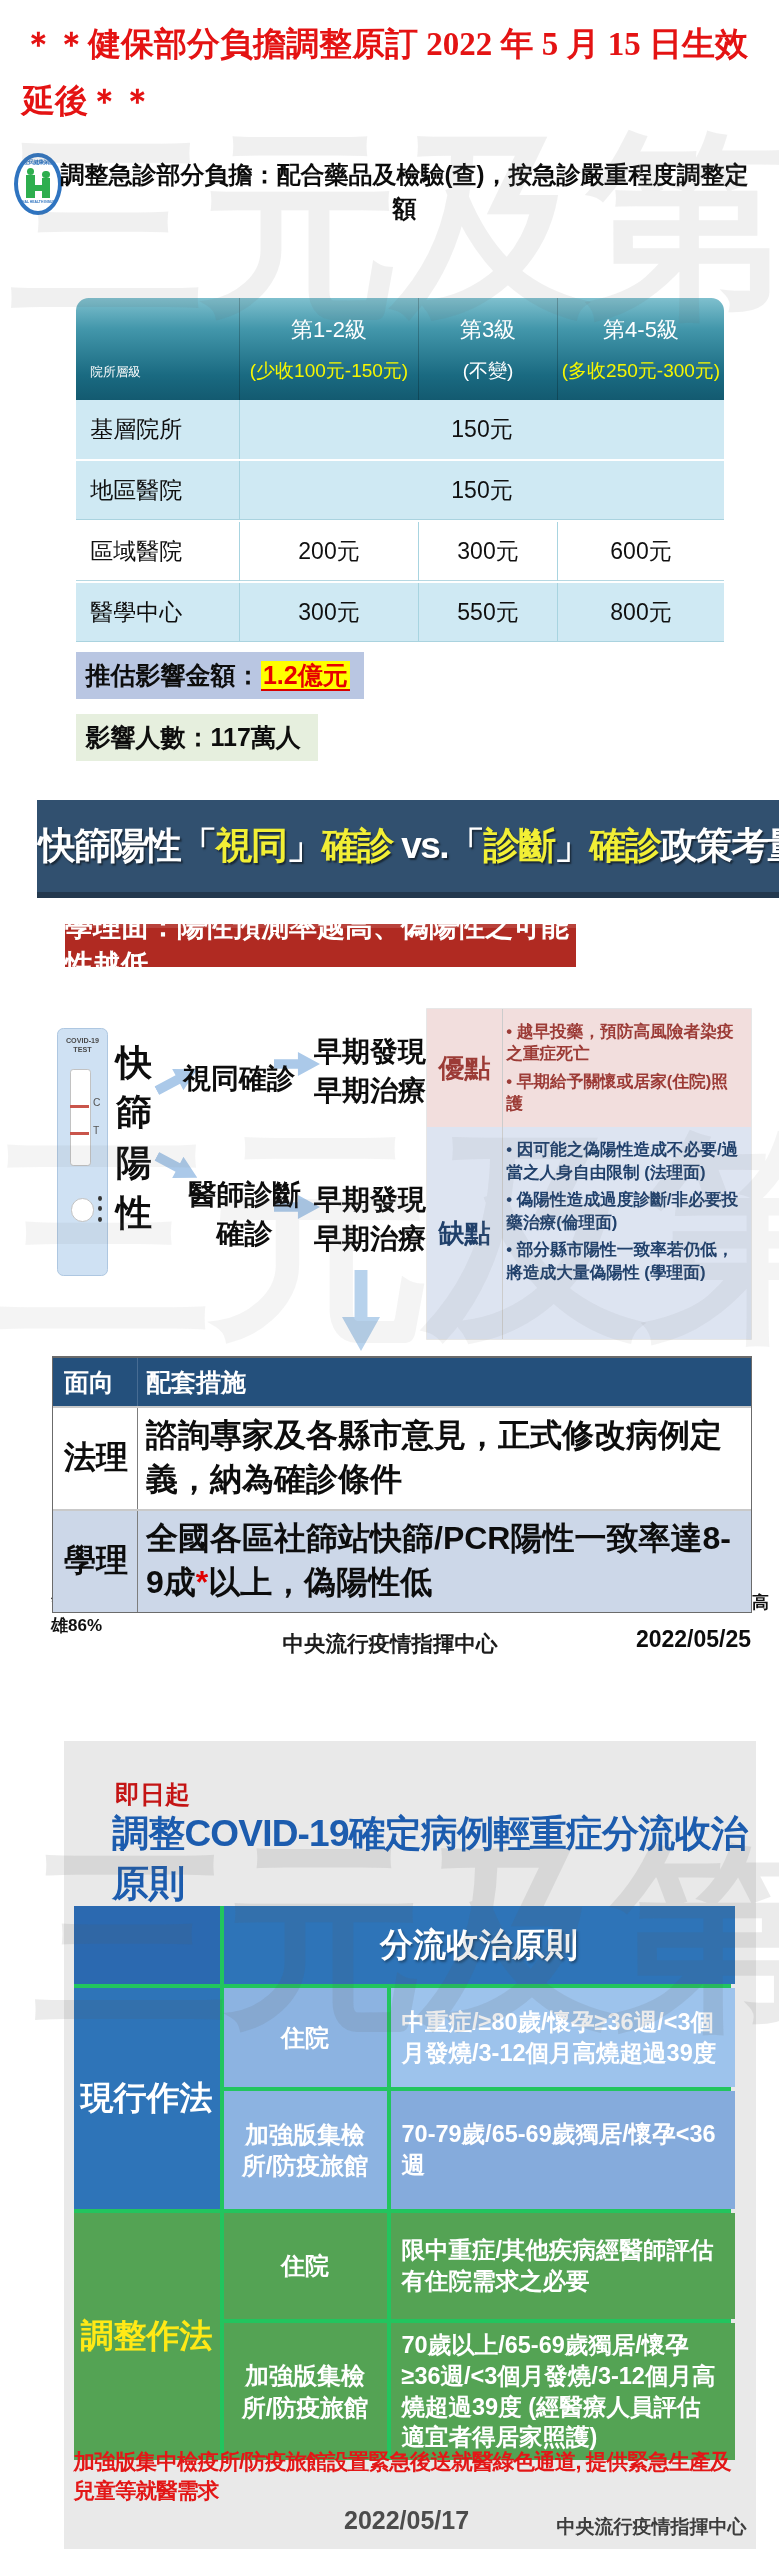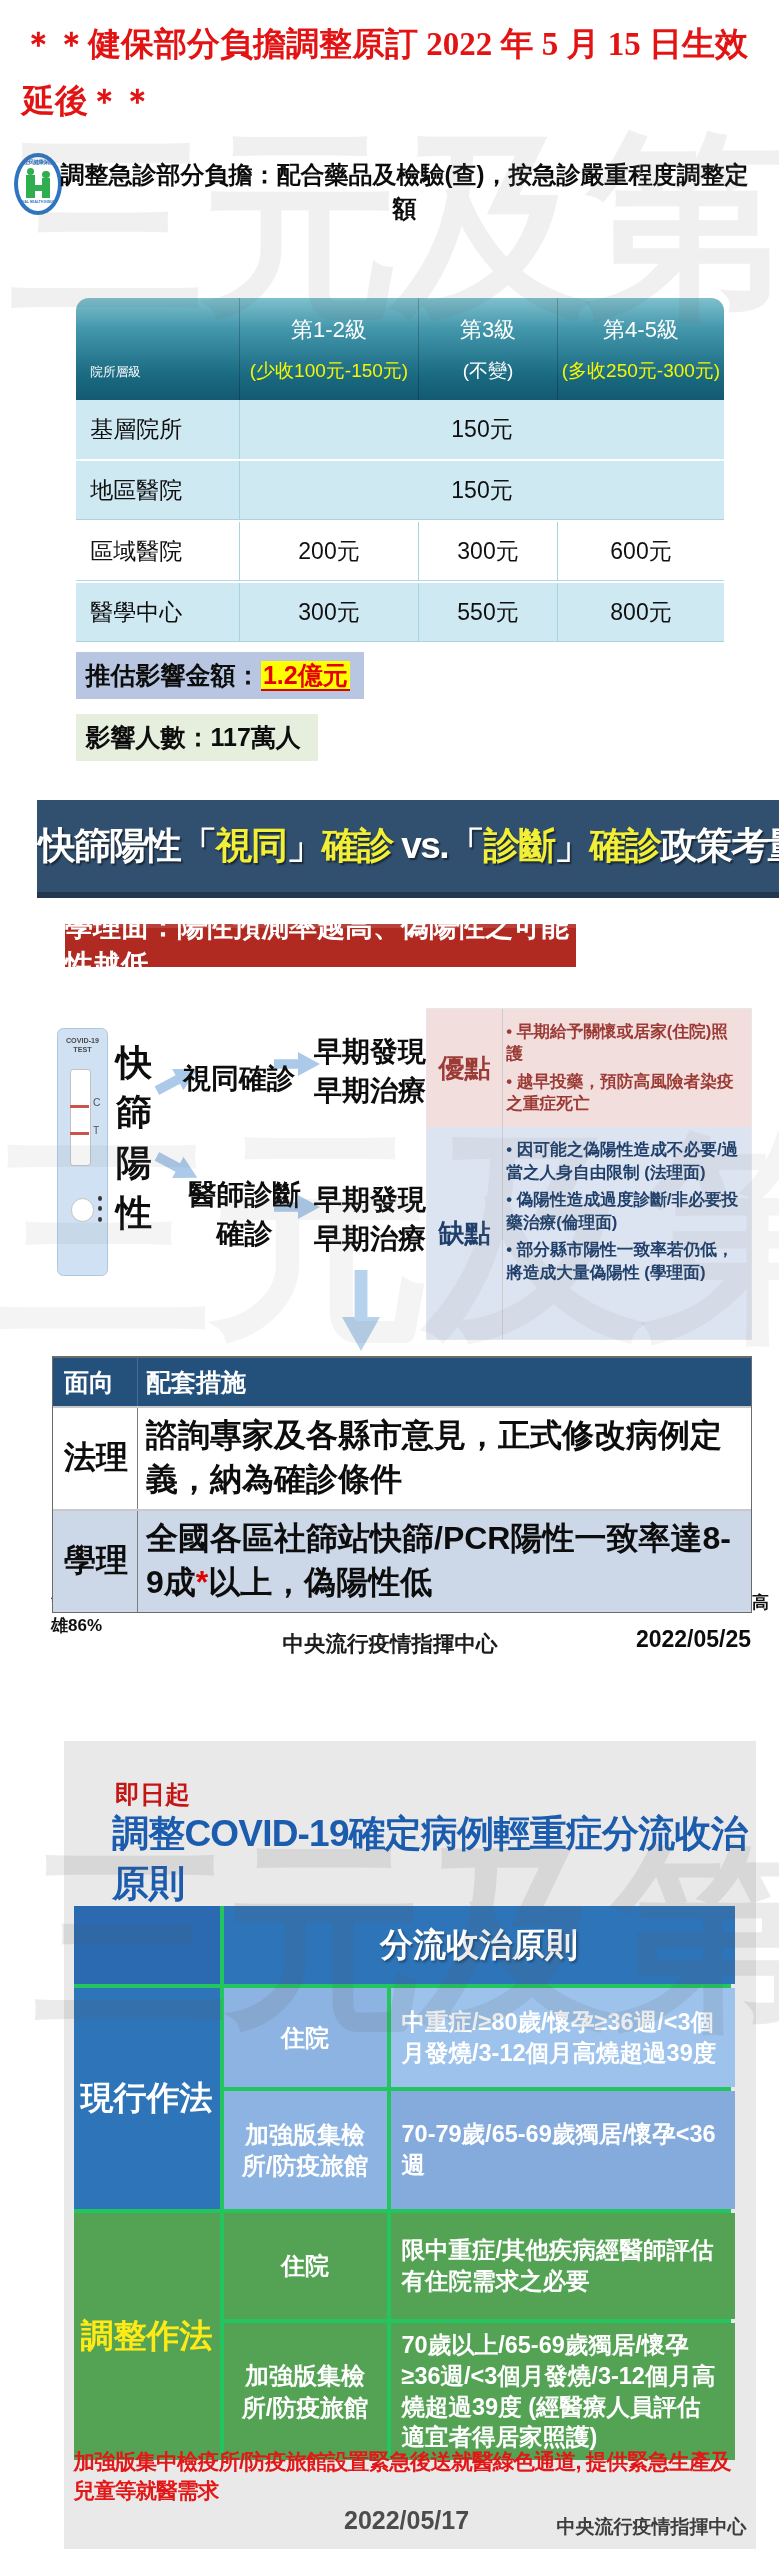--- a/index.html
+++ b/index.html
@@ -233,22 +233,22 @@
 </div>
 <div class="dlabel" style="left:314px;top:1181px;">
   <div>早期發現</div>
   <div>早期治療</div>
 </div>
 
 <div class="abs pcbox">
   <div class="pc-row pros">
     <div class="pc-label">優點</div>
     <ul class="pc-items">
+      <li>越早投藥，預防高風險者染疫之重症死亡</li>
       <li>早期給予關懷或居家(住院)照護</li>
-      <li>越早投藥，預防高風險者染疫之重症死亡</li>
     </ul>
   </div>
   <div class="pc-row cons">
     <div class="pc-label">缺點</div>
     <ul class="pc-items">
       <li>因可能之偽陽性造成不必要/過當之人身自由限制 (法理面)</li>
       <li>偽陽性造成過度診斷/非必要投藥治療(倫理面)</li>
       <li>部分縣市陽性一致率若仍低，將造成大量偽陽性 (學理面)</li>
     </ul>
   </div>

